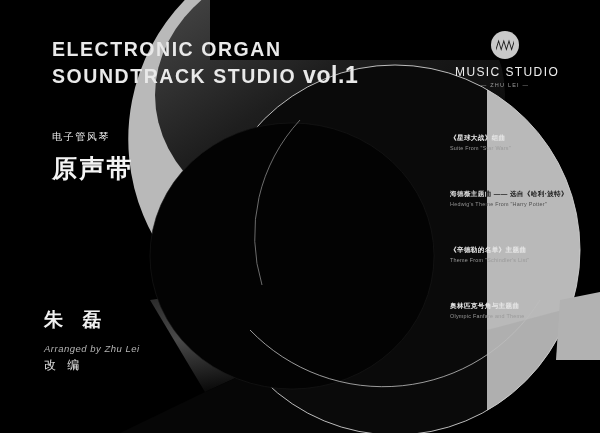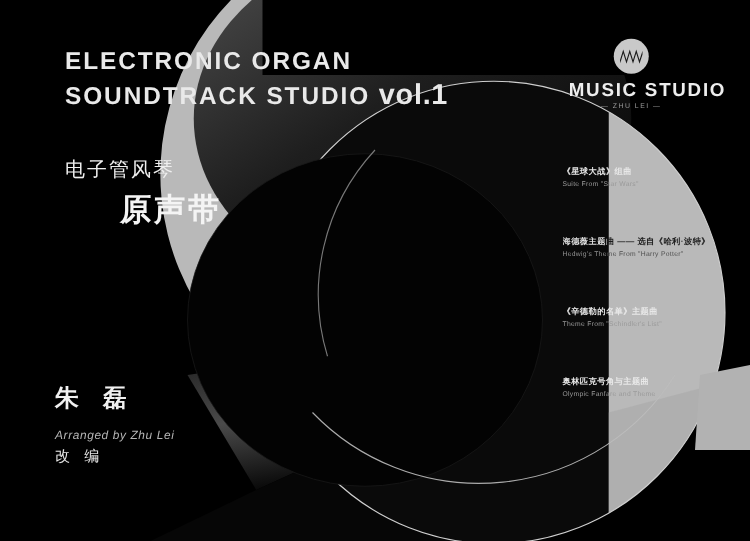--- a/index.html
+++ b/index.html
@@ -49,34 +49,33 @@
   }
 
   .cn-block {
     position: absolute;
     left: 52px;
     top: 127px;
     z-index: 20;
   }
   .cn-sub {
     color: #efefef;
-    font-size: 16px;
+    font-size: 10px;
     letter-spacing: 1.6px;
     line-height: 20px;
     white-space: nowrap;
   }
   .cn-main {
     color: #f4f4f4;
     font-size: 25px;
     font-weight: 700;
     letter-spacing: 2.2px;
     line-height: 34px;
     margin-top: 4px;
     white-space: nowrap;
-    margin-left: 44px;
   }
 
   .artist-block {
     position: absolute;
     left: 44px;
     top: 307px;
     z-index: 20;
   }
   .artist-cn {
     color: #f0f0f0;
@@ -113,22 +112,22 @@
     z-index: 25;
   }
   .logo-mark {
     width: 30px;
     height: 30px;
     margin: 0 auto 6px auto;
     display: block;
   }
   .logo-name {
     color: #ededed;
-    font-size: 15px;
-    font-weight: 700;
+    font-size: 12px;
+    font-weight: 400;
     letter-spacing: 1.4px;
     line-height: 13px;
     white-space: nowrap;
   }
   .logo-sub {
     color: #9c9c9c;
     font-size: 5.5px;
     letter-spacing: 1.2px;
     line-height: 10px;
     margin-top: 1px;

